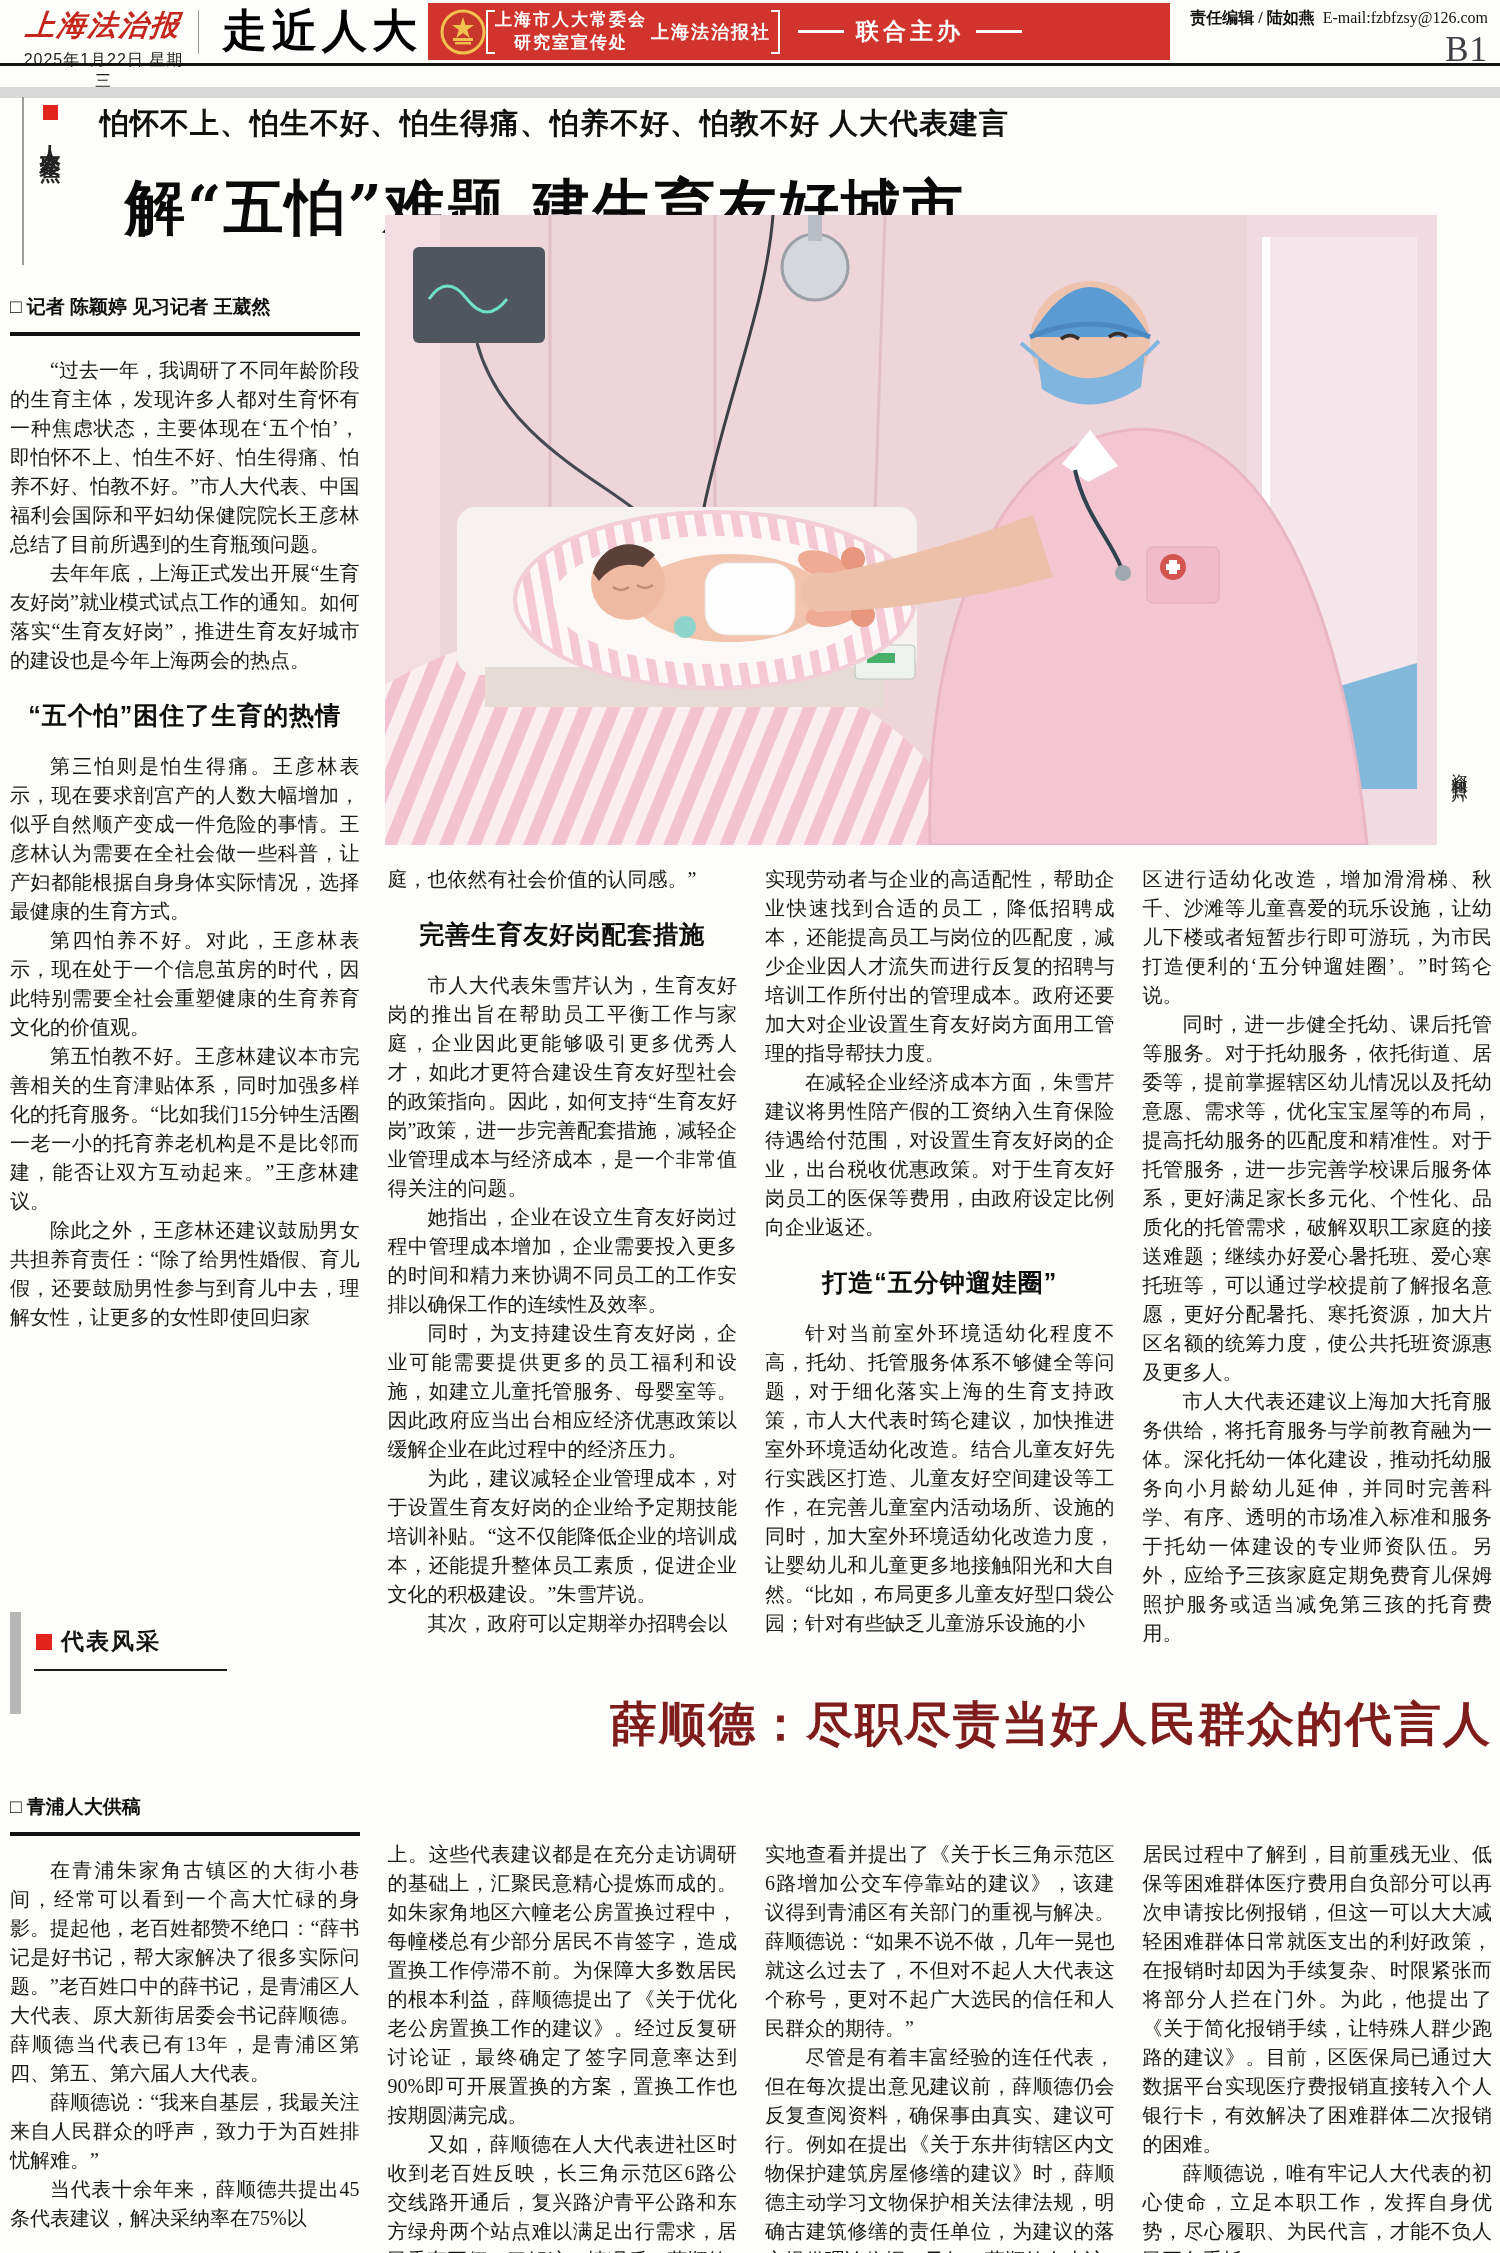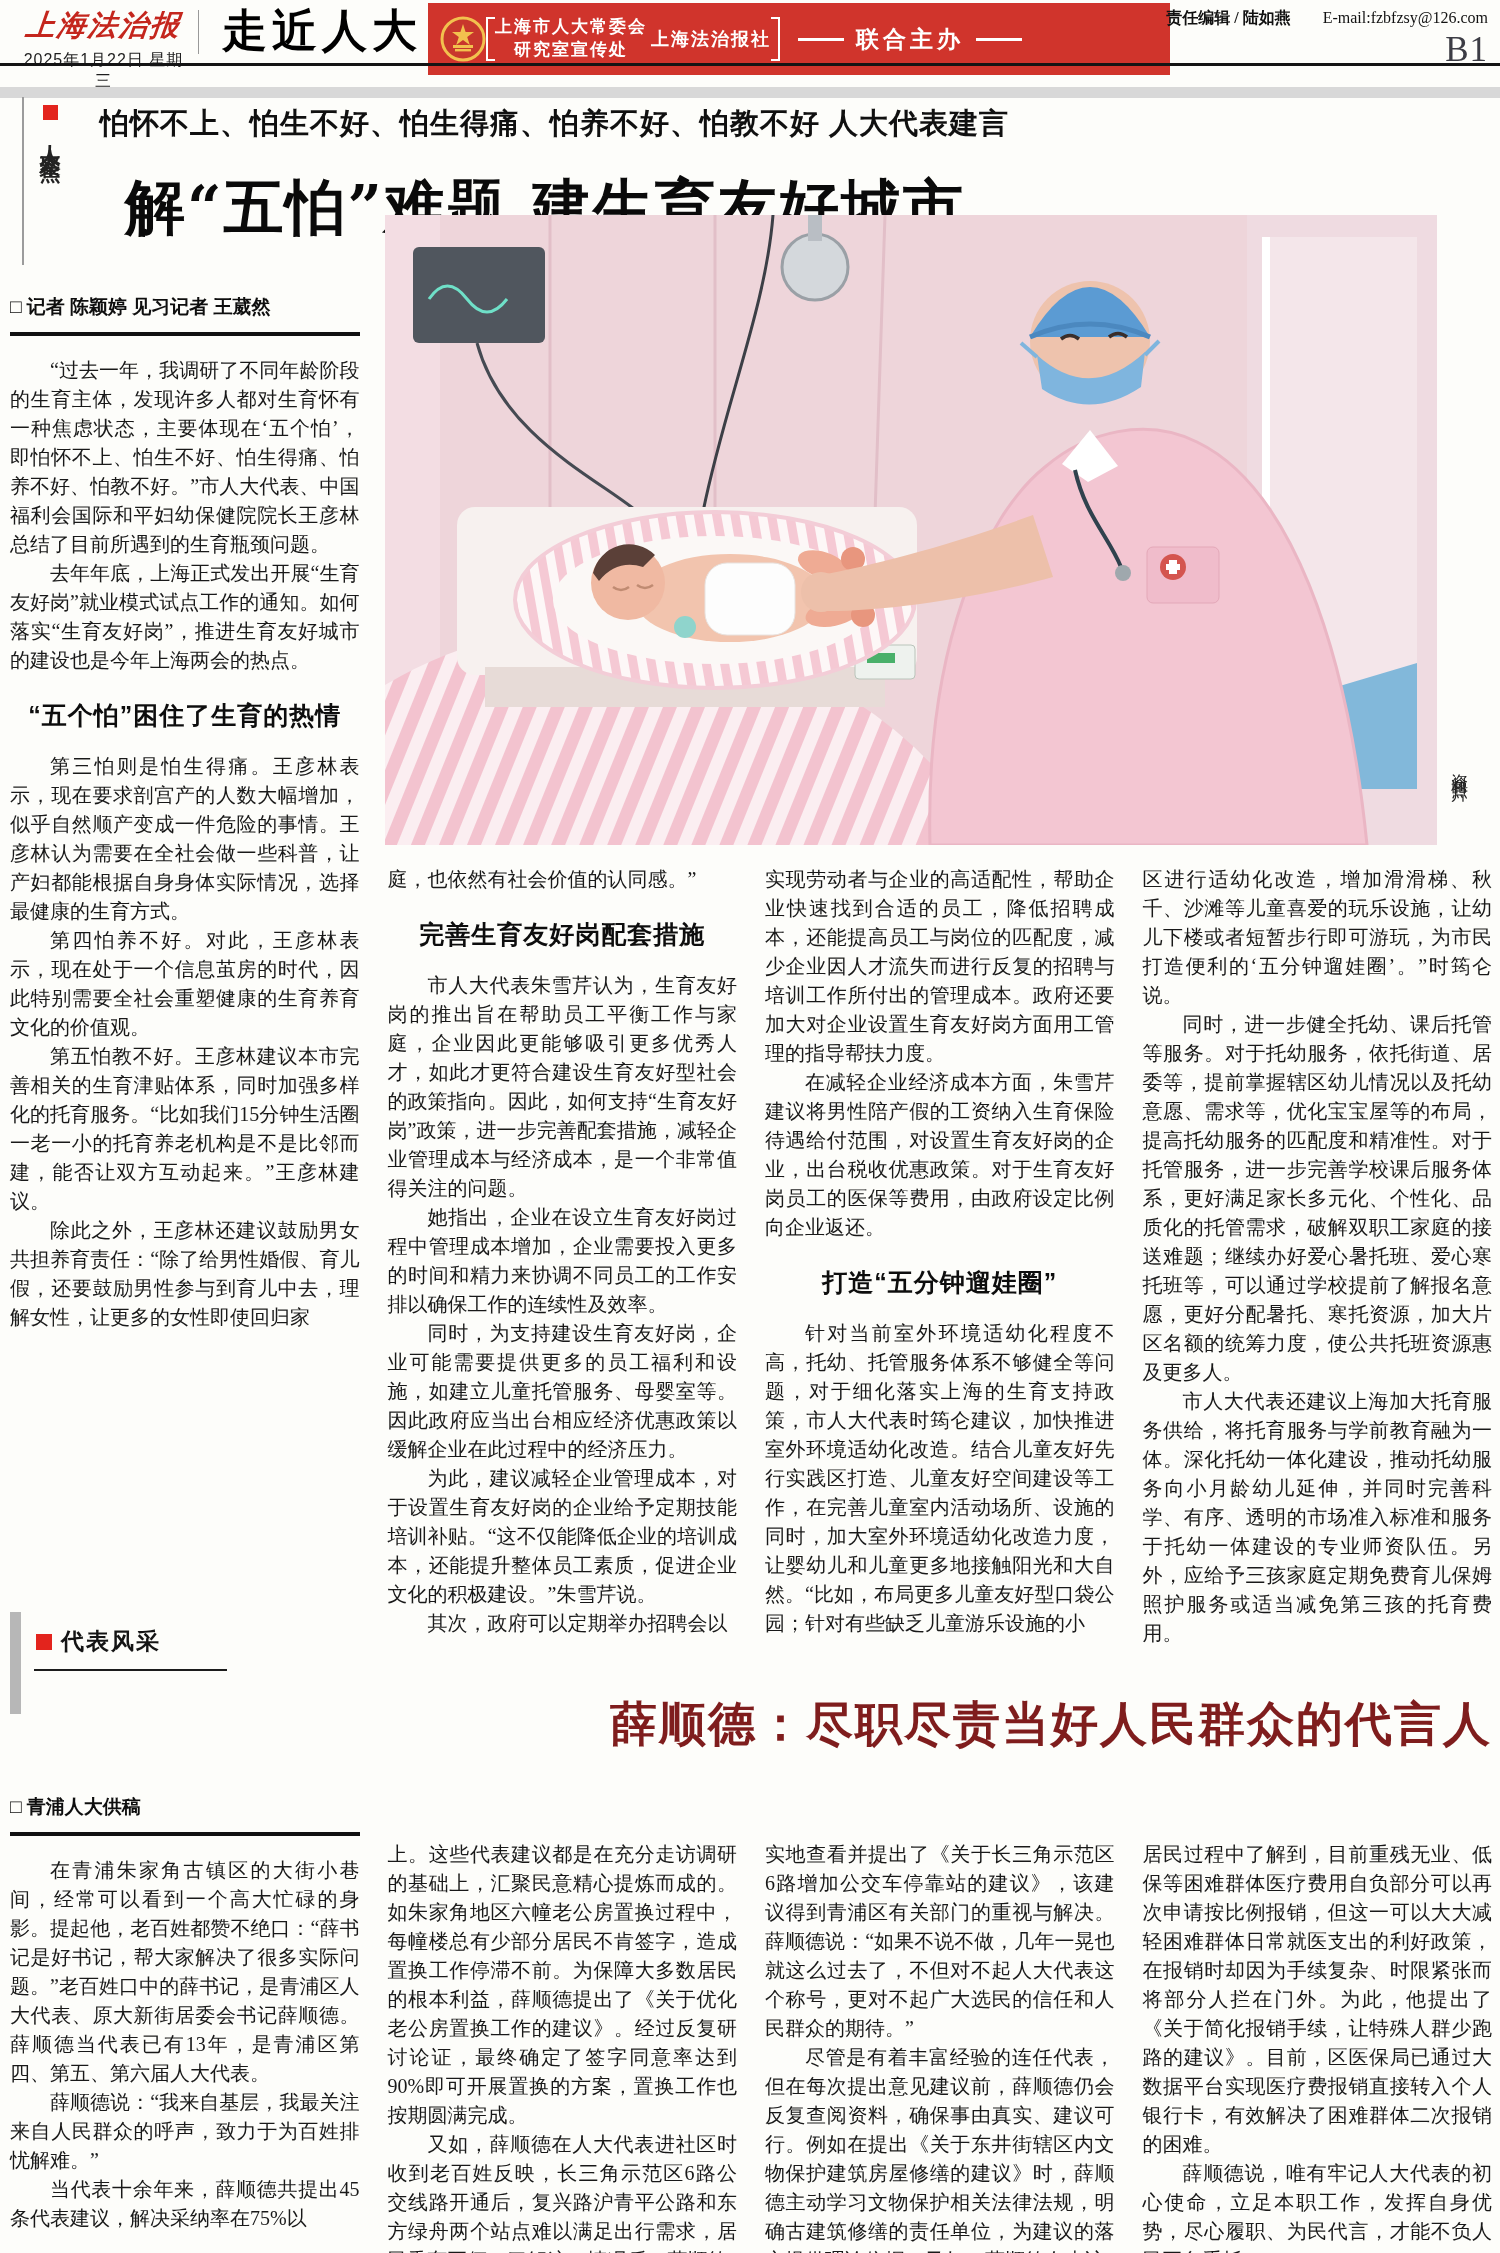--- a/index.html
+++ b/index.html
@@ -6,35 +6,35 @@
   .page{position:relative;width:1500px;height:2253px;margin:0 auto;background:#fdfdfa;overflow:hidden;
         font-family:"Liberation Serif","DejaVu Serif",serif;color:#1a1a1a;}
   
   .mast{position:absolute;left:16px;top:6px;width:175px;text-align:center;}
   .logo{font-family:"DejaVu Serif",serif;font-style:italic;font-weight:900;font-size:29px;
         color:#c4261d;letter-spacing:2px;transform:skewX(-6deg);}
   .date{font-family:"Liberation Sans","DejaVu Sans",sans-serif;font-size:16px;color:#1d1d1d;margin-top:4px;letter-spacing:1px;}
   .vdiv{position:absolute;left:198px;top:10px;width:1px;height:44px;background:#999;}
   .coltitle{position:absolute;left:222px;top:1px;font-family:"Liberation Sans","DejaVu Sans",sans-serif;
         font-weight:900;font-size:45px;letter-spacing:5px;color:#000;}
-  .banner{position:absolute;left:428px;top:3px;width:742px;height:72px;background:#d0342c;display:flex;
+  .banner{position:absolute;left:428px;top:3px;width:742px;height:57px;background:#d0342c;display:flex;
         align-items:center;color:#fff;padding:0 12px;box-sizing:border-box;gap:0;}
   .emblem{width:46px;height:46px;flex:0 0 auto;}
   .brk{width:9px;height:44px;border:2px solid #fff;box-sizing:border-box;flex:0 0 auto;}
   .brk.l{border-right:none;} .brk.r{border-left:none;}
   .orgs{font-family:"Liberation Sans",sans-serif;font-weight:bold;font-size:17px;line-height:1.35;
         text-align:center;letter-spacing:2px;}
   .orgs span{display:block;}
   .org2{font-family:"Liberation Sans",sans-serif;font-weight:bold;font-size:18px;letter-spacing:2px;margin-left:4px;}
   .joint{display:flex;align-items:center;font-family:"Liberation Sans",sans-serif;font-weight:bold;
         font-size:23px;letter-spacing:4px;margin-left:6px;justify-content:flex-end;}
   .dash{width:46px;height:3px;background:#fff;margin:0 12px;}
   .hright{position:absolute;right:12px;top:8px;text-align:right;}
   .edline{font-size:16px;color:#111;}
-  .ed{font-weight:bold;margin-right:32px;}
+  .ed{font-weight:bold;margin-right:8px;}
   .pageno{font-size:35px;color:#3c3c44;margin-top:1px;letter-spacing:1px;}
   .hrule{position:absolute;left:0;top:63px;width:100%;height:3px;background:#141414;}
   .grayband{position:absolute;left:0;top:87px;width:100%;height:11px;background:#d8d8d8;}
   
   .focus{position:absolute;left:22px;top:97px;display:flex;gap:12px;}
   .fline{width:2px;height:168px;background:#9c9c9c;}
   .fcol{display:flex;flex-direction:column;align-items:center;gap:7px;padding-top:8px;}
   .fsq{width:15px;height:15px;background:#e3241d;}
   .vert{writing-mode:vertical-rl;text-orientation:upright;}
   .ftext{font-family:"Liberation Sans",sans-serif;font-weight:bold;font-size:21px;letter-spacing:6px;color:#222;}

